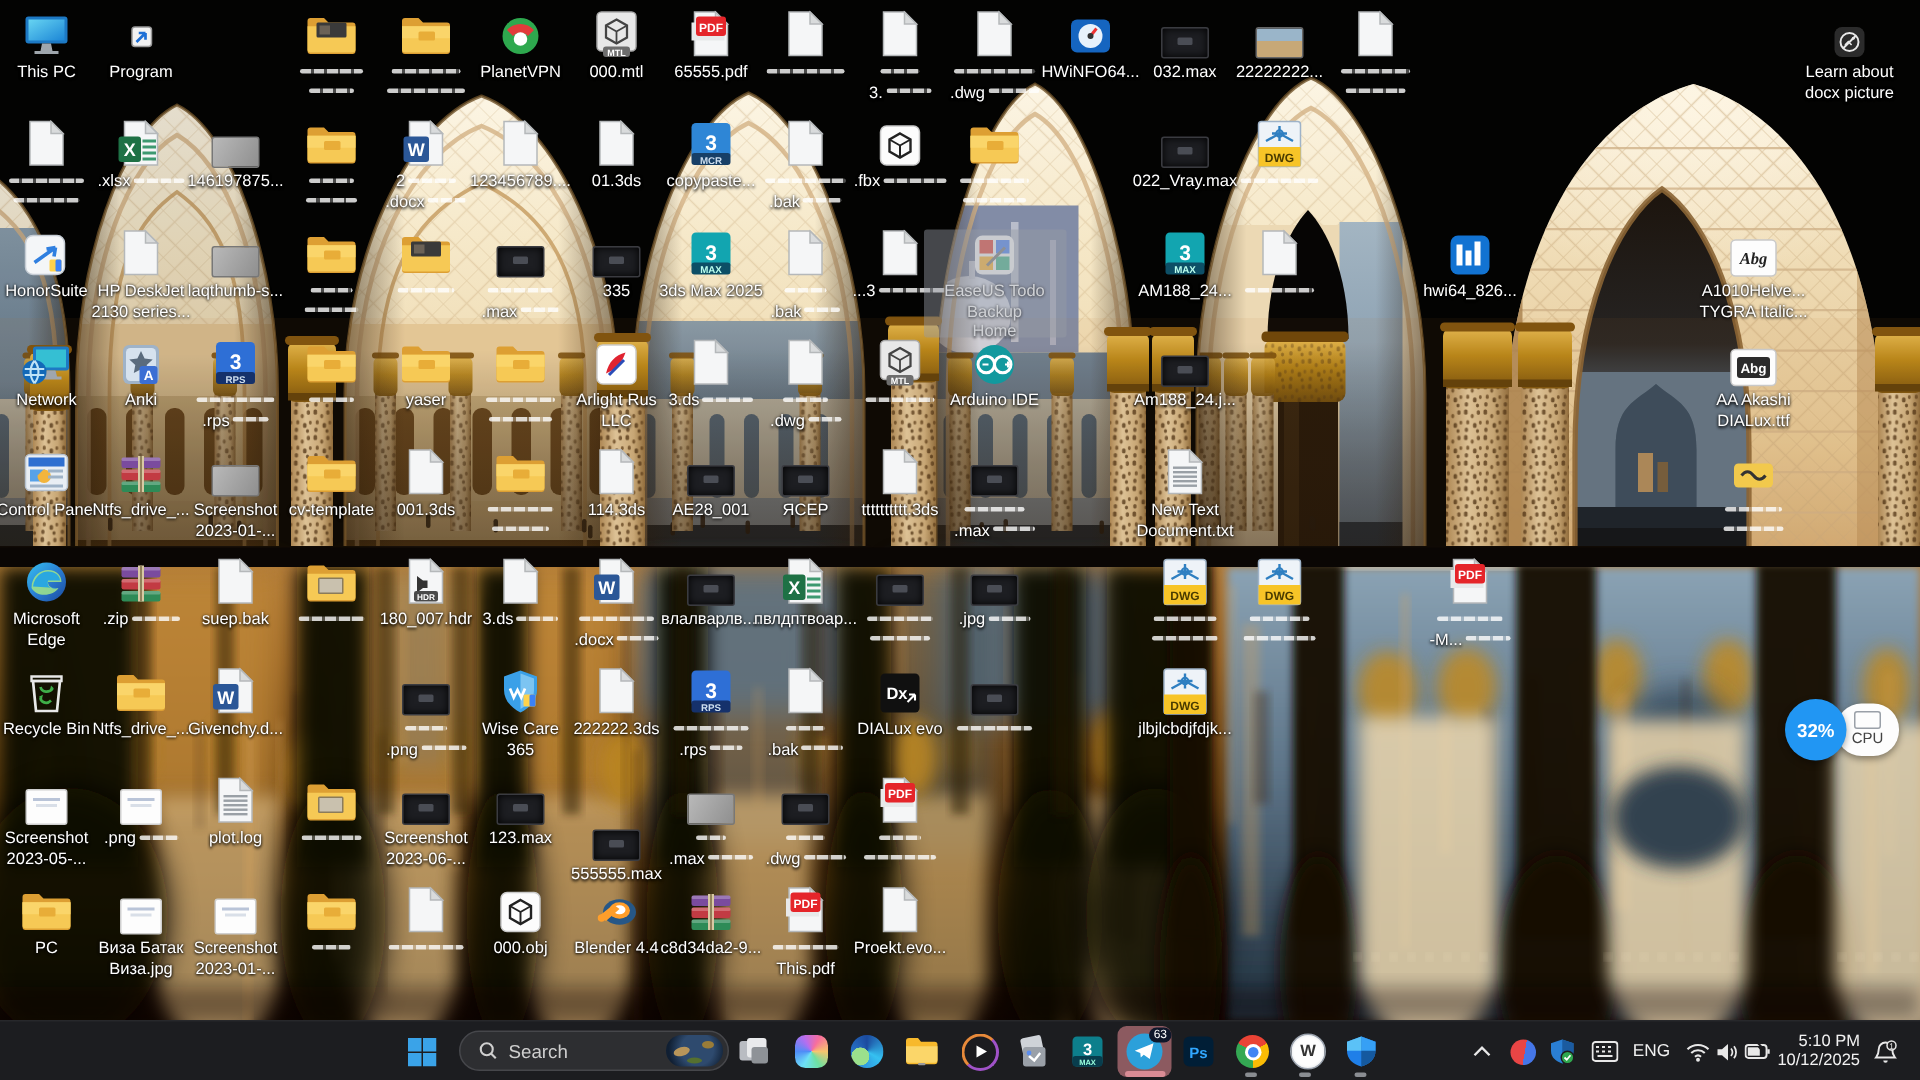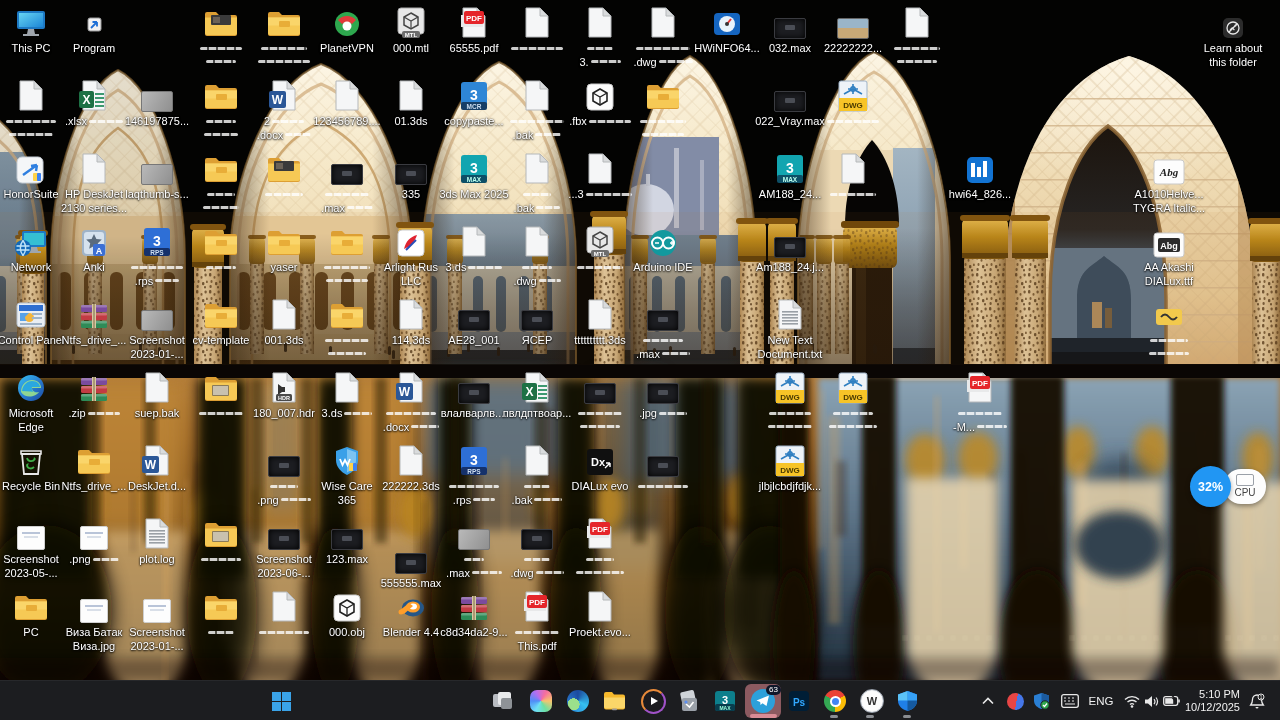--- a/index.html
+++ b/index.html
@@ -1011,20 +1011,38 @@
       <div class="ib">
         <svg width="32" height="32" viewBox="0 0 32 32">
           <path d="M5 1 h14 l8 8 v21 h-22 z" fill="#f5f6f7" stroke="#b5b8ba" stroke-width="1"></path>
           <path d="M19 1 l8 8 h-8 z" fill="#d9dbdc" stroke="#b5b8ba" stroke-width="1"></path>
         </svg>
       </div>
       <div class="lb">
         <div class="ll"><span class="mt">...3</span><span class="ab" style="width:46px"></span></div>
       </div>
     </div>
+    <div class="cell" style="left:626px;top:153px">
+      <div style="position:absolute;left:-10px;top:0px;width:95px;height:72px;background:rgba(150,155,165,.45);border-radius:2px"></div>
+      <div class="ib">
+        <svg width="30" height="30" viewBox="0 0 30 30">
+          <rect x="2" y="2" width="26" height="26" rx="5" fill="#f2f2f2"></rect>
+          <rect x="5" y="5" width="9" height="9" fill="#e2574c"></rect>
+          <rect x="16" y="5" width="9" height="9" fill="#5b8def"></rect>
+          <rect x="5" y="16" width="9" height="9" fill="#f7b844"></rect>
+          <rect x="16" y="16" width="9" height="9" fill="#57b894"></rect>
+          <path d="M10 22 l12-12" stroke="#888" stroke-width="2"></path>
+        </svg>
+      </div>
+      <div class="lb">
+        <div class="ll">EaseUS Todo</div>
+        <div class="ll">Backup</div>
+        <div class="ll">Home</div>
+      </div>
+    </div>
     <div class="cell" style="left:753px;top:153px">
       <div class="ib">
         <svg width="30" height="32" viewBox="0 0 30 32">
           <rect x="2" y="2" width="26" height="24" rx="3" fill="#12a5b0"></rect>
           <text x="15" y="20" font-family="Liberation Sans" font-size="14" font-weight="bold" fill="#fff" text-anchor="middle">3</text>
           <rect x="2" y="22" width="26" height="8" rx="2" fill="#0d4f66"></rect>
           <text x="15" y="29" font-family="Liberation Sans" font-size="6.5" font-weight="bold" fill="#bfe" text-anchor="middle">MAX</text>
         </svg>
       </div>
       <div class="lb">
@@ -1618,21 +1636,21 @@
     <div class="cell" style="left:120px;top:445px">
       <div class="ib">
         <svg width="32" height="32" viewBox="0 0 32 32">
           <path d="M5 1 h14 l8 8 v21 h-22 z" fill="#f5f6f7" stroke="#b5b8ba" stroke-width="1"></path>
           <path d="M19 1 l8 8 h-8 z" fill="#d9dbdc" stroke="#b5b8ba" stroke-width="1"></path>
           <rect x="1" y="11" width="17" height="17" rx="2" fill="#2b5797"></rect>
           <text x="9.5" y="24" font-family="Liberation Sans" font-size="12" font-weight="bold" fill="#fff" text-anchor="middle">W</text>
         </svg>
       </div>
       <div class="lb">
-        <div class="ll">DeskJet.d...</div>
+        <div class="ll">Givenchy.d...</div>
       </div>
     </div>
     <div class="cell" style="left:247px;top:445px">
       <div class="ib">
         <div style="width:30px;height:19px;margin-top:7px;background:#1d1e22;border:1px solid #3a3b40;border-radius:2px;box-shadow:inset 0 0 6px #000">
           <div style="width:10px;height:5px;margin:6px auto 0;background:#4a4d55;border-radius:1px"></div>
         </div>
       </div>
       <div class="lb">
         <div class="ll"><span class="ab" style="width:28px"></span></div>
@@ -1980,37 +1998,49 @@
         <svg width="22" height="22" viewBox="0 0 22 22">
           <rect x="1" y="1" width="20" height="20" rx="5" fill="#2f2f2f" opacity="0.92"></rect>
           <circle cx="11" cy="11" r="6" fill="none" stroke="#e8e8e8" stroke-width="1.3"></circle>
           <path d="M6.8 15.2 l8.4-8.4" stroke="#e8e8e8" stroke-width="1.3"></path>
           <path d="M8 13 l2.2-2.2 l2.2 2.2" stroke="#e8e8e8" stroke-width="1.1" fill="none"></path>
           <circle cx="13.5" cy="8.5" r="1" fill="#e8e8e8"></circle>
         </svg>
       </div>
       <div class="lb">
         <div class="ll">Learn about</div>
-        <div class="ll">this folder</div>
+        <div class="ll">docx picture</div>
       </div>
     </div>
     <div id="cpuw">
       <div class="scr"></div>
       <div class="cpt">CPU</div>
     </div>
     <div id="cpuc">32%</div>
     <div id="tb">
       <div class="ti" style="left:272px">
         <svg width="19" height="19" viewBox="0 0 19 19">
           <rect x="0" y="0" width="9" height="9" fill="#3aa3e8"></rect>
           <rect x="10" y="0" width="9" height="9" fill="#3aa3e8"></rect>
           <rect x="0" y="10" width="9" height="9" fill="#3aa3e8"></rect>
           <rect x="10" y="10" width="9" height="9" fill="#3aa3e8"></rect>
         </svg>
       </div>
+      <div id="spill">
+        <svg width="13" height="13" viewBox="0 0 13 13" style="margin:0 7px 0 12px">
+          <circle cx="5.5" cy="5.5" r="4" fill="none" stroke="#cfcfcf" stroke-width="1.4"></circle>
+          <path d="M8.5 8.5 l3 3" stroke="#cfcfcf" stroke-width="1.4"></path>
+        </svg>
+        <span>Search</span>
+        <div id="globe">
+          <div class="gl1"></div>
+          <div class="gl2"></div>
+          <div class="gl3"></div>
+        </div>
+      </div>
       <div class="ti" style="left:492px">
         <svg width="22" height="22" viewBox="0 0 22 22">
           <rect x="1" y="4" width="13" height="13" rx="2" fill="#b9bcc2"></rect>
           <rect x="6" y="2" width="13" height="13" rx="2" fill="#e9eaec"></rect>
           <rect x="9" y="8" width="11" height="11" rx="2" fill="#8e9297"></rect>
         </svg>
       </div>
       <div class="ti" style="left:530px">
         <div style="width:22px;height:22px;border-radius:7px;background:conic-gradient(from 210deg,#6ee0f7,#4f8df7,#b56ef0,#f76e9d,#f7c56e,#6ee0a0,#6ee0f7)"></div>
       </div>

